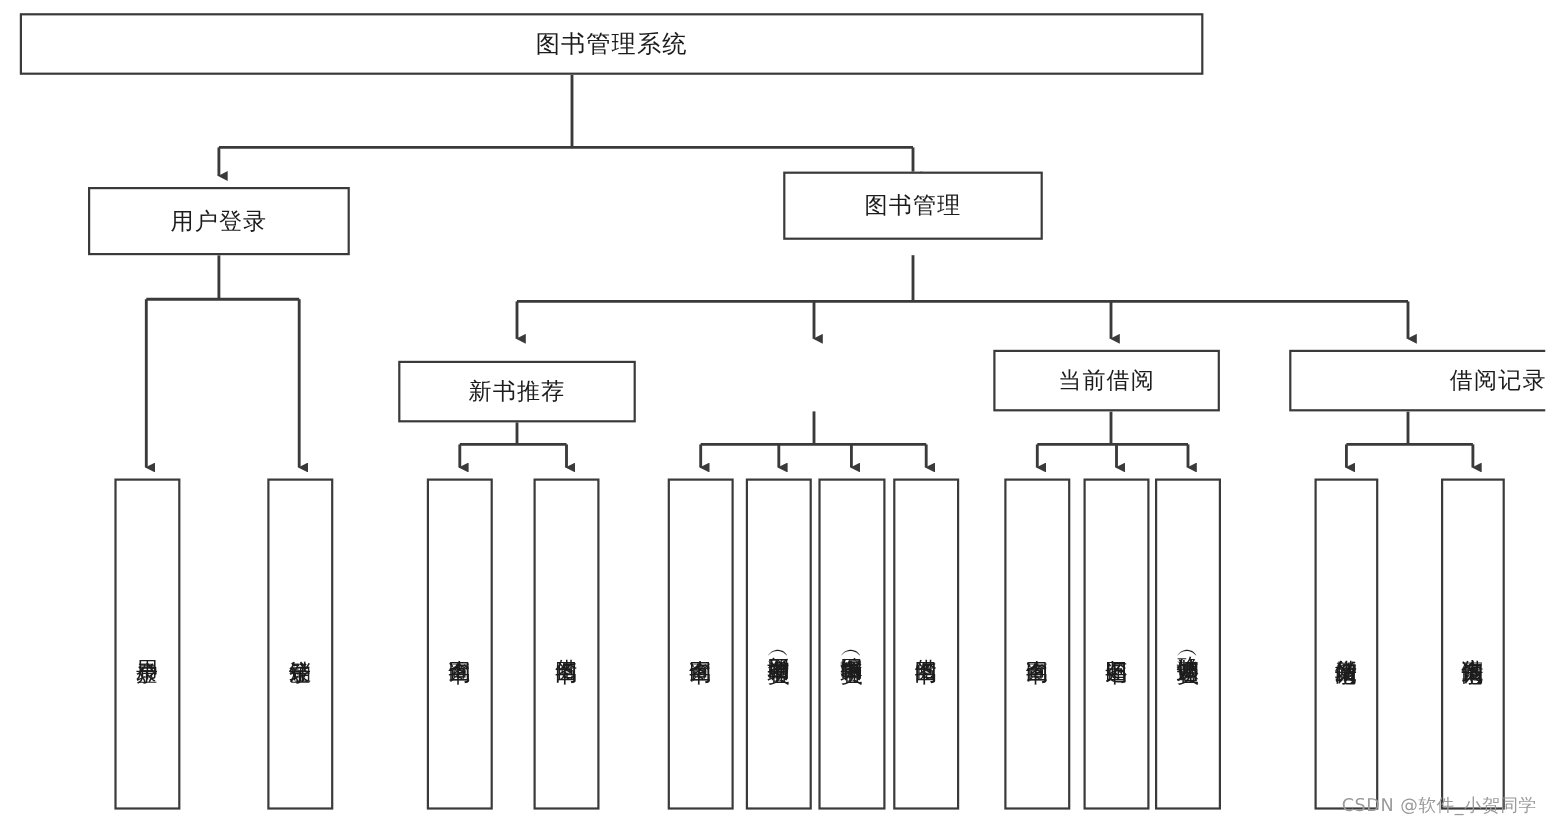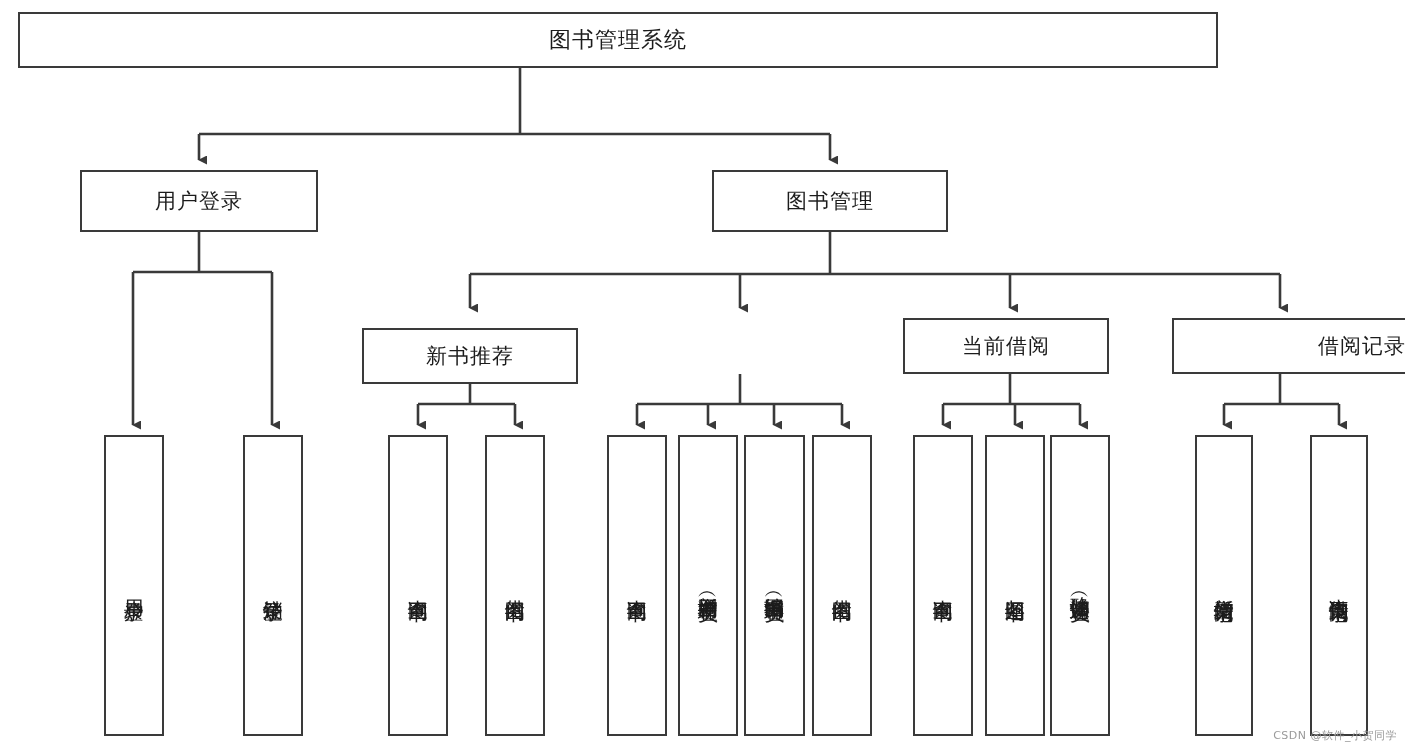--- a/index.html
+++ b/index.html
@@ -54,21 +54,21 @@
     white-space: normal;
     display: block;
   }
   .node.root {
     font-size: 22px;
   }
   #watermark {
     position: absolute;
     right: 8px;
     bottom: 4px;
-    font-size: 11px;
+    font-size: 16px;
     color: #9a9a9a;
     letter-spacing: 0.5px;
     white-space: nowrap;
     font-family: "DejaVu Sans", "Liberation Sans", sans-serif;
   }
 </style>
 </head>
 <body>
 
 <div id="canvas">
@@ -117,28 +117,28 @@
       <path d="M 1015 404 L 1015 425" marker-end="url(#arrowhead)"></path>
       <path d="M 1080 404 L 1080 425" marker-end="url(#arrowhead)"></path>
 
       <path d="M 1280 374 L 1280 404"></path>
       <path d="M 1224 404 L 1339 404"></path>
       <path d="M 1224 404 L 1224 425" marker-end="url(#arrowhead)"></path>
       <path d="M 1339 404 L 1339 425" marker-end="url(#arrowhead)"></path>
     </g>
   </svg>
 
-  <div class="node horiz root" style="left:18px; top:12px; width:1200px; height:56px;">
+  <div class="node horiz root" style="left:18px; top:12px; width:1076px; height:56px;">
     <span>图书管理系统</span>
   </div>
 
   <div class="node horiz" style="left:80px; top:170px; width:238px; height:62px;">
     <span>用户登录</span>
   </div>
-  <div class="node horiz" style="left:712px; top:170px; width:236px; height:62px;">
+  <div class="node horiz" style="left:712px; top:156px; width:236px; height:62px;">
     <span>图书管理</span>
   </div>
 
   <div class="node horiz" style="left:362px; top:328px; width:216px; height:56px;">
     <span>新书推荐</span>
   </div>
   <div class="node horiz" style="left:903px; top:318px; width:206px; height:56px;">
     <span>当前借阅</span>
   </div>
   <div class="node horiz" style="left:1172px; top:318px; width:236px; height:56px;justify-content:flex-end;">

